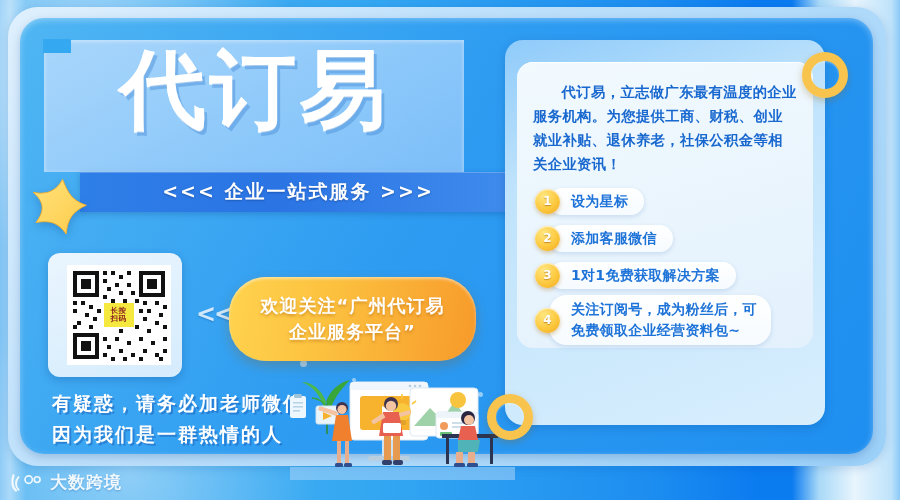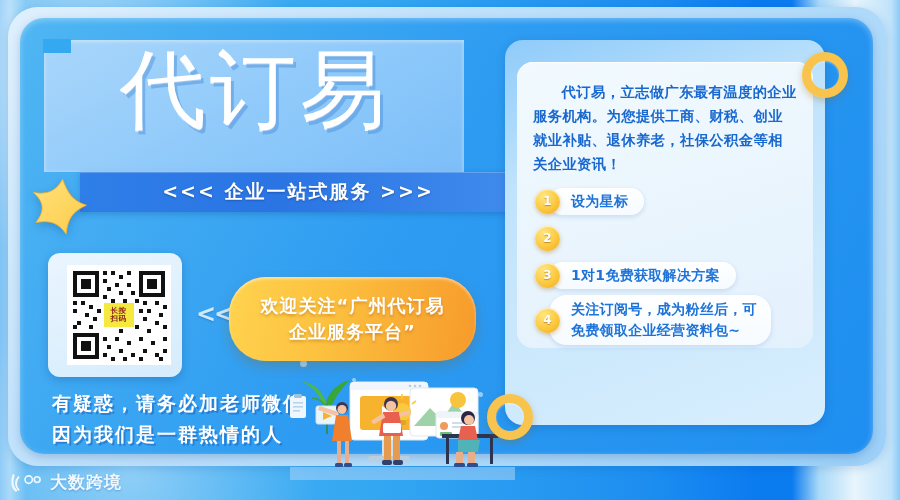--- a/index.html
+++ b/index.html
@@ -53,21 +53,21 @@
     position: absolute; left: 44px; top: 40px; width: 420px; height: 132px;
     background: linear-gradient(150deg,#a9d6fb 0%, #8ec9fa 55%, #7cbef9 100%);
     box-shadow: inset 0 1px 4px rgba(255,255,255,.5);
   }
   .title-panel::before { 
     content:""; position:absolute; left:-1px; top:-1px;
     width:28px; height:14px; background:#35a8f2;
   }
   .main-title {
     position: absolute; left: 120px; top: 46px;
-    font-size: 86px; line-height: 1; font-weight: 400;
+    font-size: 86px; line-height: 1; font-weight: 700;
     letter-spacing: 4px; color: #ffffff;
     text-shadow: 3px 4px 0 rgba(70,140,215,.45),
                  0 1px 0 #f4fbff;
     white-space: nowrap;
   }
 
   
   .sub-ribbon {
     position: absolute; left: 80px; top: 172px; width: 436px; height: 40px;
     background: linear-gradient(90deg,#2f7fe8 0%, #2a74e4 45%, #3f8ced 100%);
@@ -440,20 +440,23 @@
 
       <div class="num-row">
         <div class="badge">1</div>
         <div class="pill">
           <em>设为星标</em>
         </div>
       </div>
 
       <div class="num-row">
         <div class="badge">2</div>
+        <div class="pill">
+          <em>添加客服微信</em>
+        </div>
       </div>
 
       <div class="num-row">
         <div class="badge">3</div>
         <div class="pill">
           <em>1对1免费获取解决方案</em>
         </div>
       </div>
 
       <div class="num-row tall">

